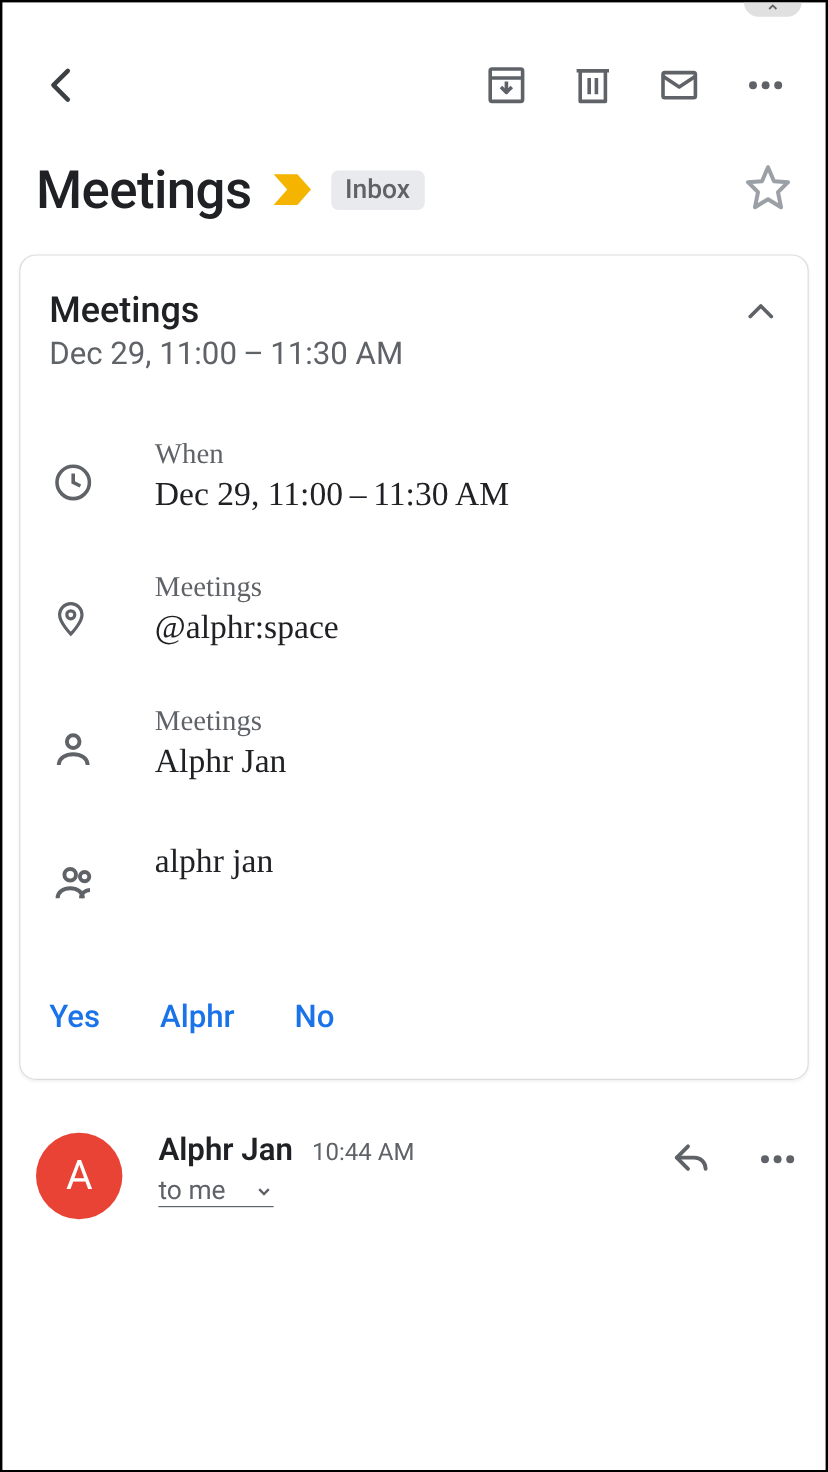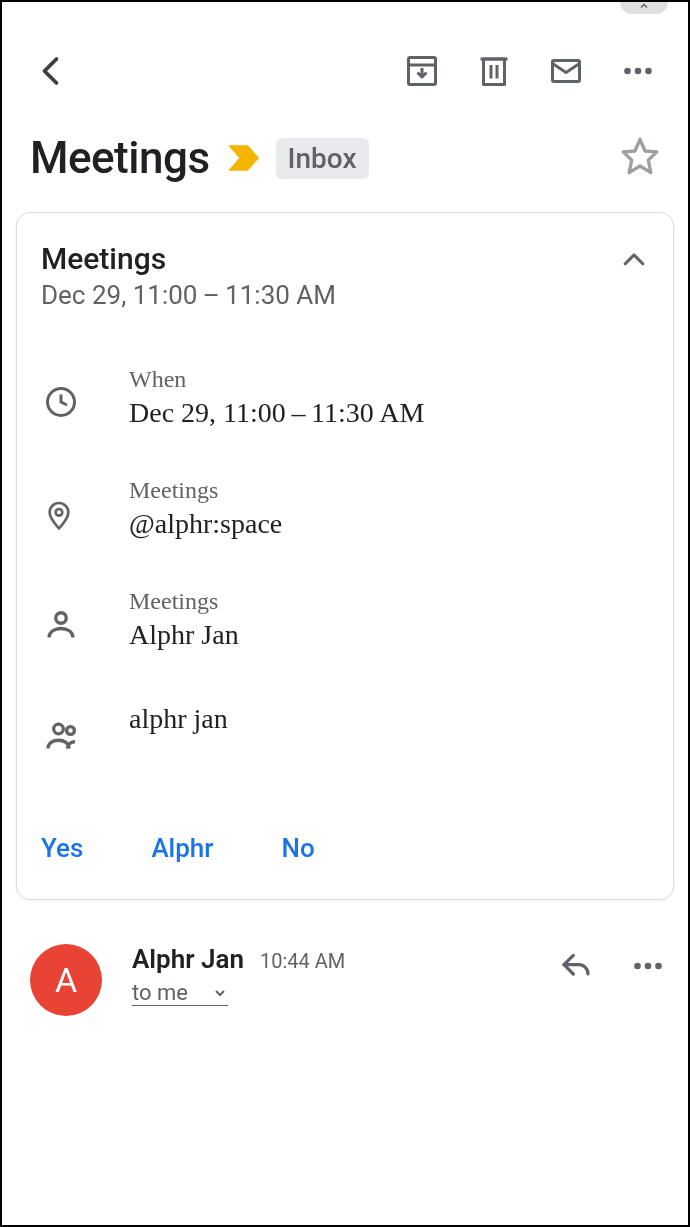--- a/index.html
+++ b/index.html
@@ -52,21 +52,21 @@
   .important-marker {
     margin-left: 18px;
     display: inline-flex;
   }
   .inbox-badge {
     margin-left: 14px;
     background: #e8eaed;
     color: #5f6368;
     padding: 4px 12px;
     border-radius: 6px;
-    font-size: 28px;
+    font-size: 22px;
     font-weight: 500;
   }
   .subject-spacer { flex: 1; }
   .star { color: #5f6368; cursor:pointer;}
   .card {
     margin: 0 14px;
     border: 1px solid #dadce0;
     border-radius: 14px;
     padding: 28px 24px 20px 24px;
     box-shadow: 0 1px 3px rgba(0,0,0,0.06);
@@ -106,21 +106,21 @@
     font-size: 24px;
     color: #5f6368;
   }
   .detail-value {
     font-size: 28px;
     color: #202124;
     margin-top: 4px;
   }
   .rsvp-row {
     display: flex;
-    gap: 68px;
+    gap: 50px;
     margin-top: 80px;
     padding-bottom: 16px;
   }
   .rsvp-btn {
     font-size: 26px;
     font-weight: 500;
     color: #1a73e8;
     cursor: pointer;
   }
   .sender-row {

